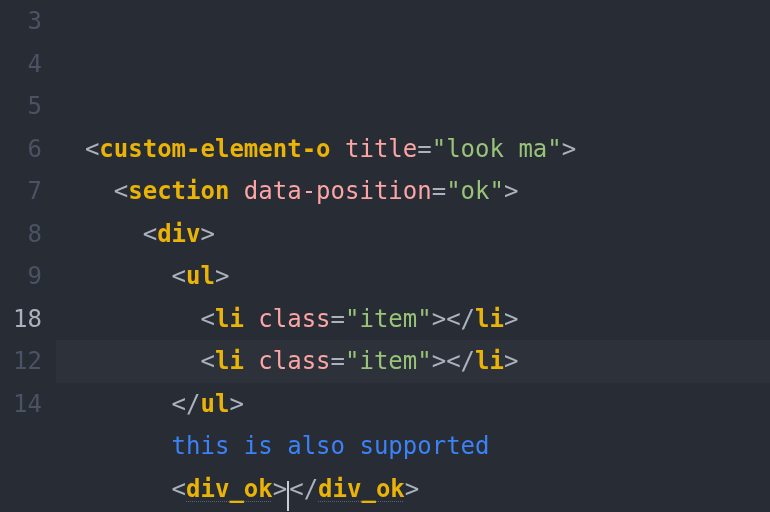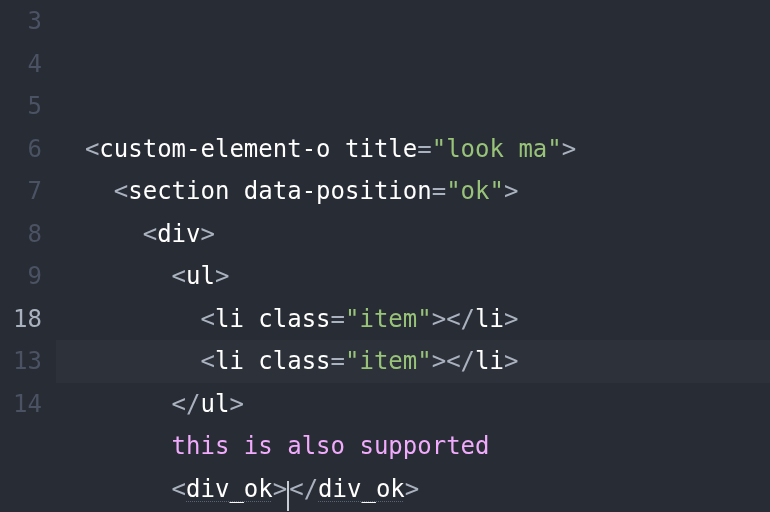--- a/index.html
+++ b/index.html
@@ -38,24 +38,24 @@
   .hl-line {
     position: absolute;
     left: 0; right: 0;
     height: 42.5px;
     background: #2c313a;
     top: calc(42.5px * 8);
     z-index: 0;
   }
   .code-inner { position: relative; z-index: 1; }
   .p  { color: #abb2bf; } 
-  .tg { color: #ffffff; } 
-  .at2{ color: #ffffff; } 
+  .tg { color: #eab308; font-weight: bold; } 
+  .at2{ color: #fca5a5; } 
   .st { color: #98c379; } 
-  .tx { color: #f0abfc; } 
+  .tx { color: #3b82f6; } 
   .sq { text-decoration: underline dotted #5c6370; text-decoration-thickness:1px; text-underline-offset:4px;}
   .cursor {
     display: inline-block;
     width: 2px;
     height: 30px;
     background: #c8ccd4;
     vertical-align: text-top;
     margin-top: 4px;
     position: relative;
     top: 2px;
@@ -67,20 +67,20 @@
 <div class="editor">
   <div class="gutter">
       <div class="ln">3</div>
       <div class="ln">4</div>
       <div class="ln">5</div>
       <div class="ln">6</div>
       <div class="ln">7</div>
       <div class="ln">8</div>
       <div class="ln">9</div>
       <div class="ln" style="color: rgb(171, 178, 191);">18</div>
-      <div class="ln">13</div>
+      <div class="ln">12</div>
       <div class="ln">14</div>
     </div>
   <div class="code">
     <div class="hl-line" style="top: 340px;"></div>
     <div class="code-inner"><div class="code-line"><span class="p">  </span><span class="p">&lt;</span><span class="tg">custom-element-o</span><span class="p"> </span><span class="at2">title</span><span class="p">=</span><span class="st">"look ma"</span><span class="p">&gt;</span></div><div class="code-line"><span class="p">    </span><span class="p">&lt;</span><span class="tg">section</span><span class="p"> </span><span class="at2">data-position</span><span class="p">=</span><span class="st">"ok"</span><span class="p">&gt;</span></div><div class="code-line"><span class="p">      </span><span class="p">&lt;</span><span class="tg">div</span><span class="p">&gt;</span></div><div class="code-line"><span class="p">        </span><span class="p">&lt;</span><span class="tg">ul</span><span class="p">&gt;</span></div><div class="code-line"><span class="p">          </span><span class="p">&lt;</span><span class="tg">li</span><span class="p"> </span><span class="at2">class</span><span class="p">=</span><span class="st">"item"</span><span class="p">&gt;&lt;/</span><span class="tg">li</span><span class="p">&gt;</span></div><div class="code-line"><span class="p">          </span><span class="p">&lt;</span><span class="tg">li</span><span class="p"> </span><span class="at2">class</span><span class="p">=</span><span class="st">"item"</span><span class="p">&gt;&lt;/</span><span class="tg">li</span><span class="p">&gt;</span></div><div class="code-line"><span class="p">        </span><span class="p">&lt;/</span><span class="tg">ul</span><span class="p">&gt;</span></div><div class="code-line"><span class="p">        </span><span class="tx">this is also supported</span></div><div class="code-line"><span class="p">        </span><span class="p">&lt;</span><span class="tg sq">div_ok</span><span class="p">&gt;</span><span class="cursor"></span><span class="p">&lt;/</span><span class="tg sq">div_ok</span><span class="p">&gt;</span></div><div class="code-line"></div></div>
   </div>
 </div>
 
 </body></html>

